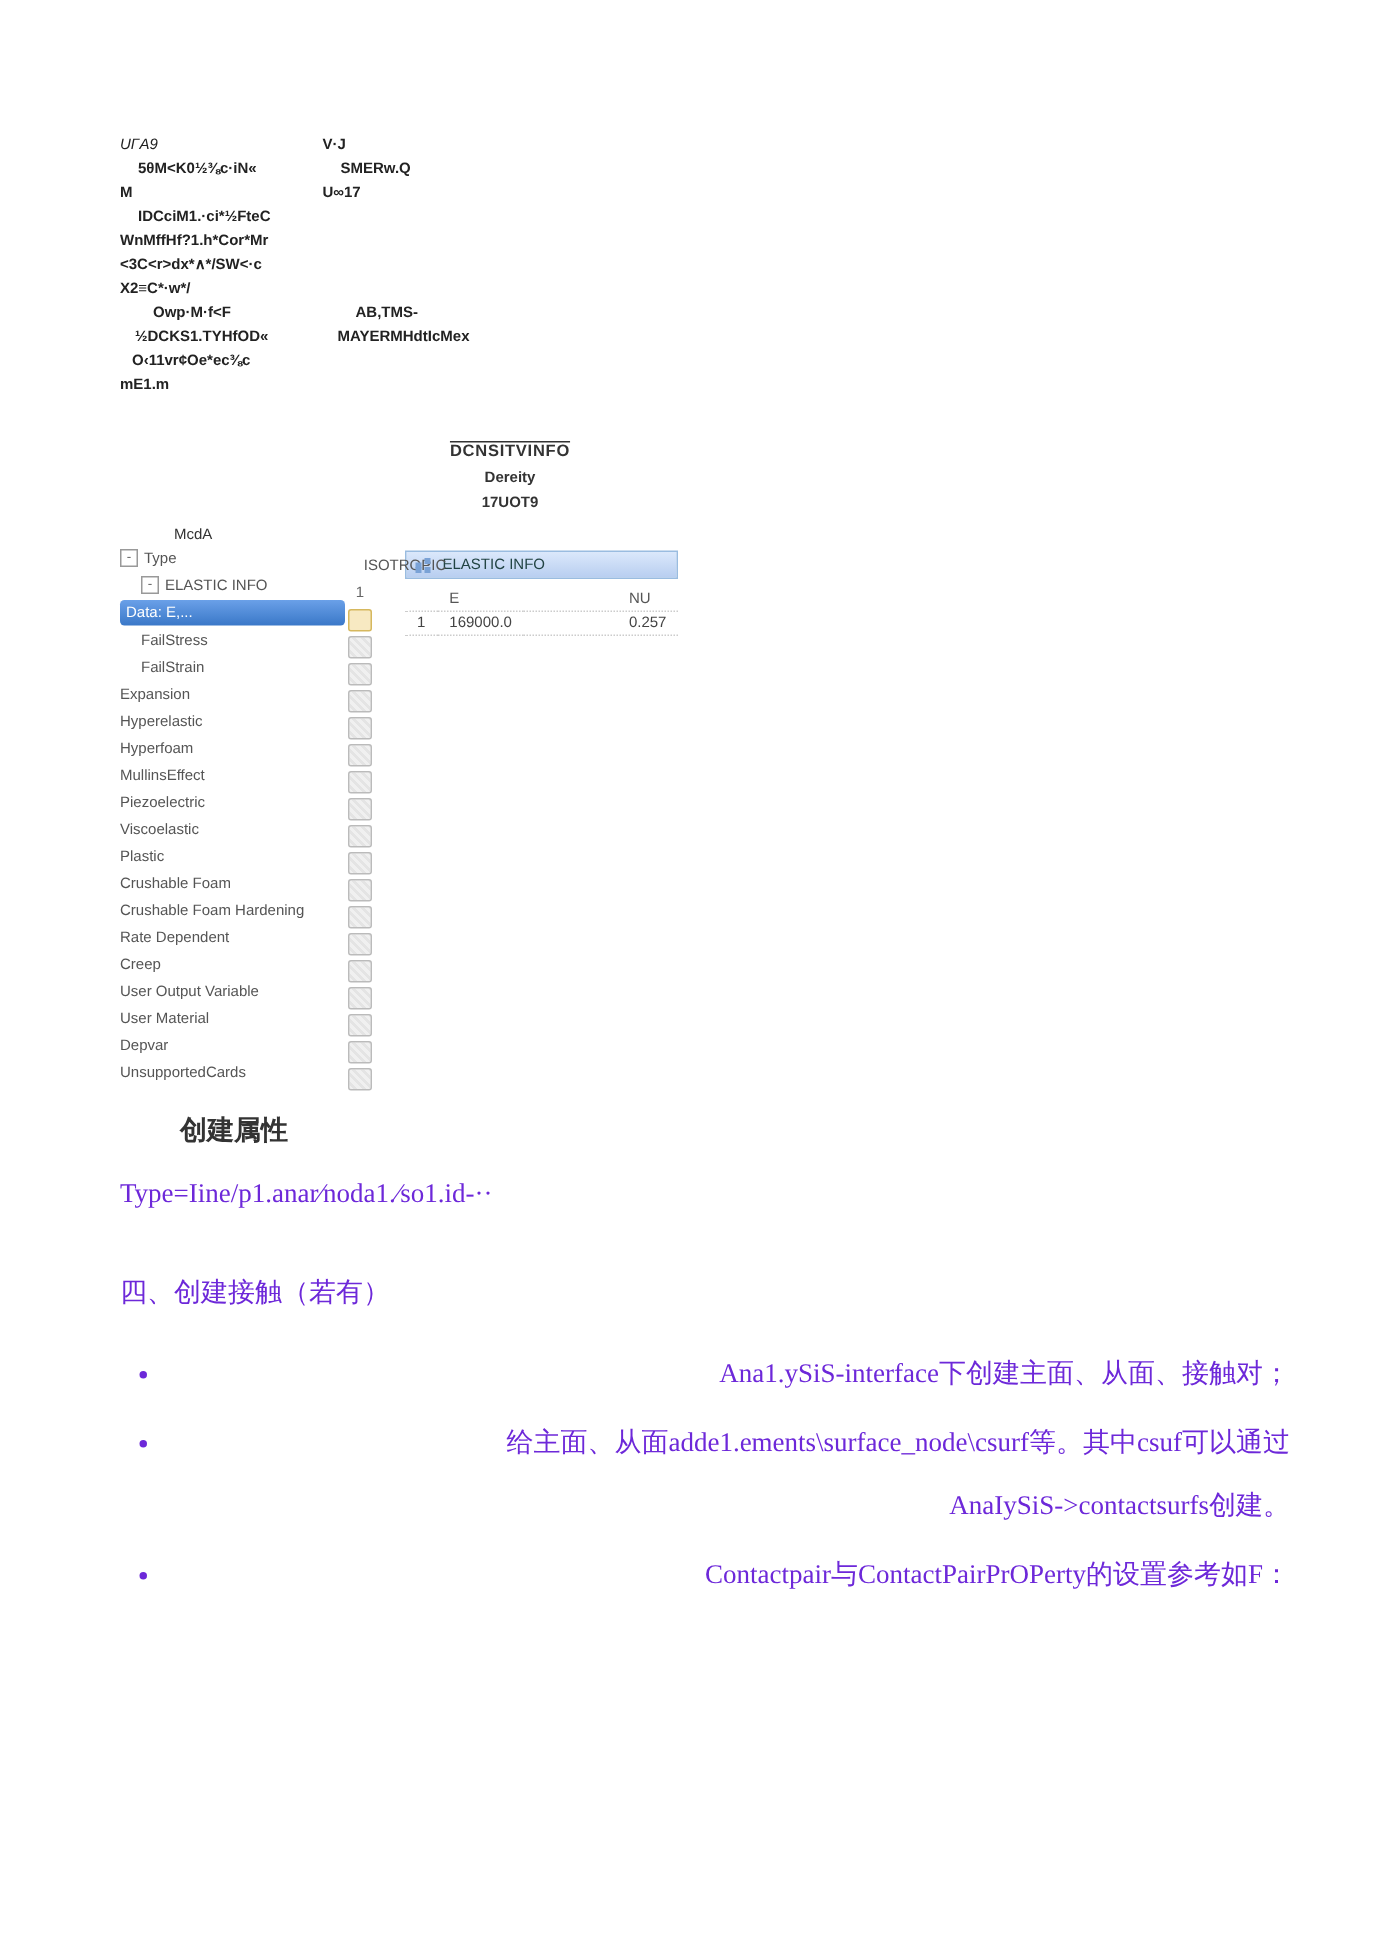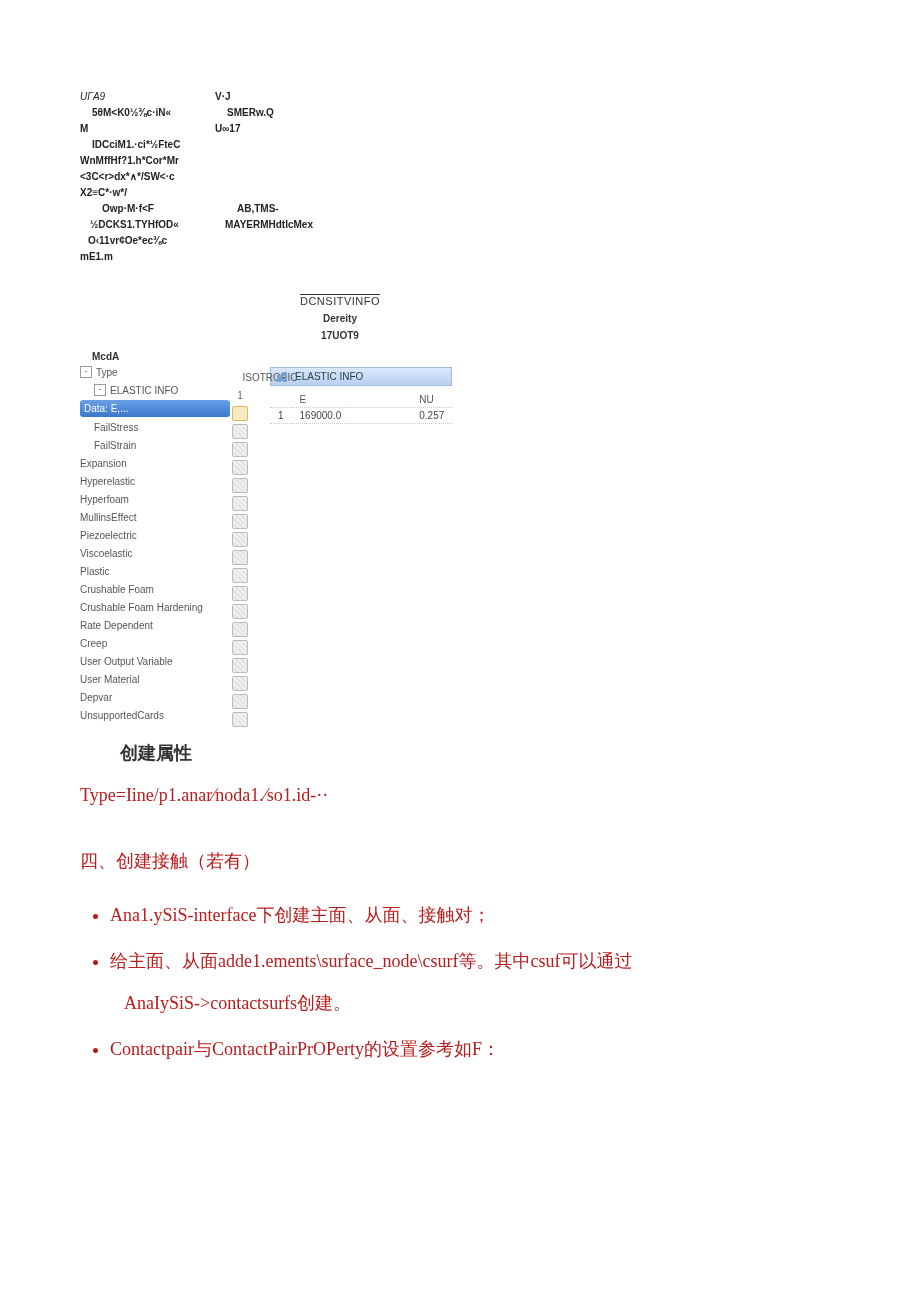--- a/index.html
+++ b/index.html
@@ -3,45 +3,45 @@
 <meta charset="utf-8">
 <style>
   html,body{margin:0;padding:0;background:#fff;font-family:"Segoe UI",Arial,sans-serif;color:#333;}
   .page{width:920px;min-height:1301px;position:relative;box-sizing:border-box;padding:50px 60px 60px 80px;}
   .garble{font-size:10px;font-weight:bold;color:#222;line-height:1.6;margin-top:39px;}
   .garble .italic{font-style:italic;font-weight:normal;}
   .garble-row{display:flex;}
   .garble-left{width:135px;}
   .garble-right{}
   .density-box{margin:30px 0 10px 200px;width:120px;text-align:center;}
-  .density-title{font-size:11px;font-weight:normal;text-decoration:overline;font-variant:small-caps;letter-spacing:.5px;}
+  .density-title{font-size:11px;font-weight:bold;text-decoration:overline;font-variant:small-caps;letter-spacing:.5px;}
   .density-sub{font-size:10px;font-weight:bold;margin-top:6px;}
   .panel-wrap{display:flex;margin-top:5px;}
   .tree{width:150px;font-size:10px;color:#555;}
-  .tree-head{font-weight:bold;color:#333;margin-left:12px;}
+  .tree-head{font-weight:normal;color:#333;margin-left:36px;}
   .tree-row{display:flex;align-items:center;height:16px;margin-top:2px;}
   .tree-exp{width:10px;height:10px;border:1px solid #999;font-size:9px;line-height:9px;text-align:center;margin-right:4px;color:#666;}
   .tree-indent0{margin-left:0;}
   .tree-indent1{margin-left:14px;}
   .tree-indent2{}
   .tree-row.selected{background:linear-gradient(#6aa0e8,#3a78c8);color:#fff;border-radius:3px;padding:1px 4px;height:15px;}
   .val-col{width:20px;font-size:10px;color:#666;}
   .val-cell{height:16px;margin-top:2px;display:flex;align-items:center;justify-content:center;}
   .val-box{width:14px;height:13px;border:1px solid #bbb;background:repeating-linear-gradient(45deg,#f0f0f0,#f0f0f0 2px,#e4e4e4 2px,#e4e4e4 4px);border-radius:2px;}
   .val-badge{width:14px;height:13px;background:#f7e9c2;border:1px solid #d6b85e;border-radius:2px;}
   .table-pane{margin-left:20px;font-size:10px;color:#444;}
   .table-title{background:linear-gradient(#dbe8fb,#b8cef0);border:1px solid #9abce0;padding:3px 6px;font-size:10px;color:#244;display:flex;align-items:center;gap:4px;}
   .tbl{border-collapse:collapse;margin-top:6px;}
   .tbl th,.tbl td{border-bottom:1px dotted #ccc;padding:2px 8px;font-size:10px;font-weight:normal;text-align:left;}
   .tbl th{color:#555;}
   .caption{font-size:18px;font-weight:bold;font-family:"SimSun","STSong",serif;margin:14px 0 6px 40px;}
-  .body-text{font-family:"Times New Roman","SimSun",serif;font-size:18px;color:#b91c1c;line-height:2.0;margin-top:6px;}
+  .body-text{font-family:"Times New Roman","SimSun",serif;font-size:18px;color:#6d28d9;line-height:2.0;margin-top:6px;}
   .body-text p{margin:12px 0;}
   .bullets{list-style:disc;padding-left:30px;}
-  .bullets li{margin:10px 0 10px 0;}
+  .bullets li{margin:10px 0 10px 0;text-align:right;}
   .bullets li .cont{display:block;margin-left:14px;margin-top:6px;}
   .grid-icon{width:10px;height:10px;display:inline-block;margin-right:4px;position:relative;}
   .grid-icon::before{content:"";position:absolute;inset:0;background:
     linear-gradient(#7aa2d6,#7aa2d6) left/4px 4px no-repeat,
     linear-gradient(#7aa2d6,#7aa2d6) right top/4px 4px no-repeat,
     linear-gradient(#7aa2d6,#7aa2d6) left bottom/4px 4px no-repeat,
     linear-gradient(#7aa2d6,#7aa2d6) right bottom/4px 4px no-repeat;}
 </style>
 </head>
 <body>

